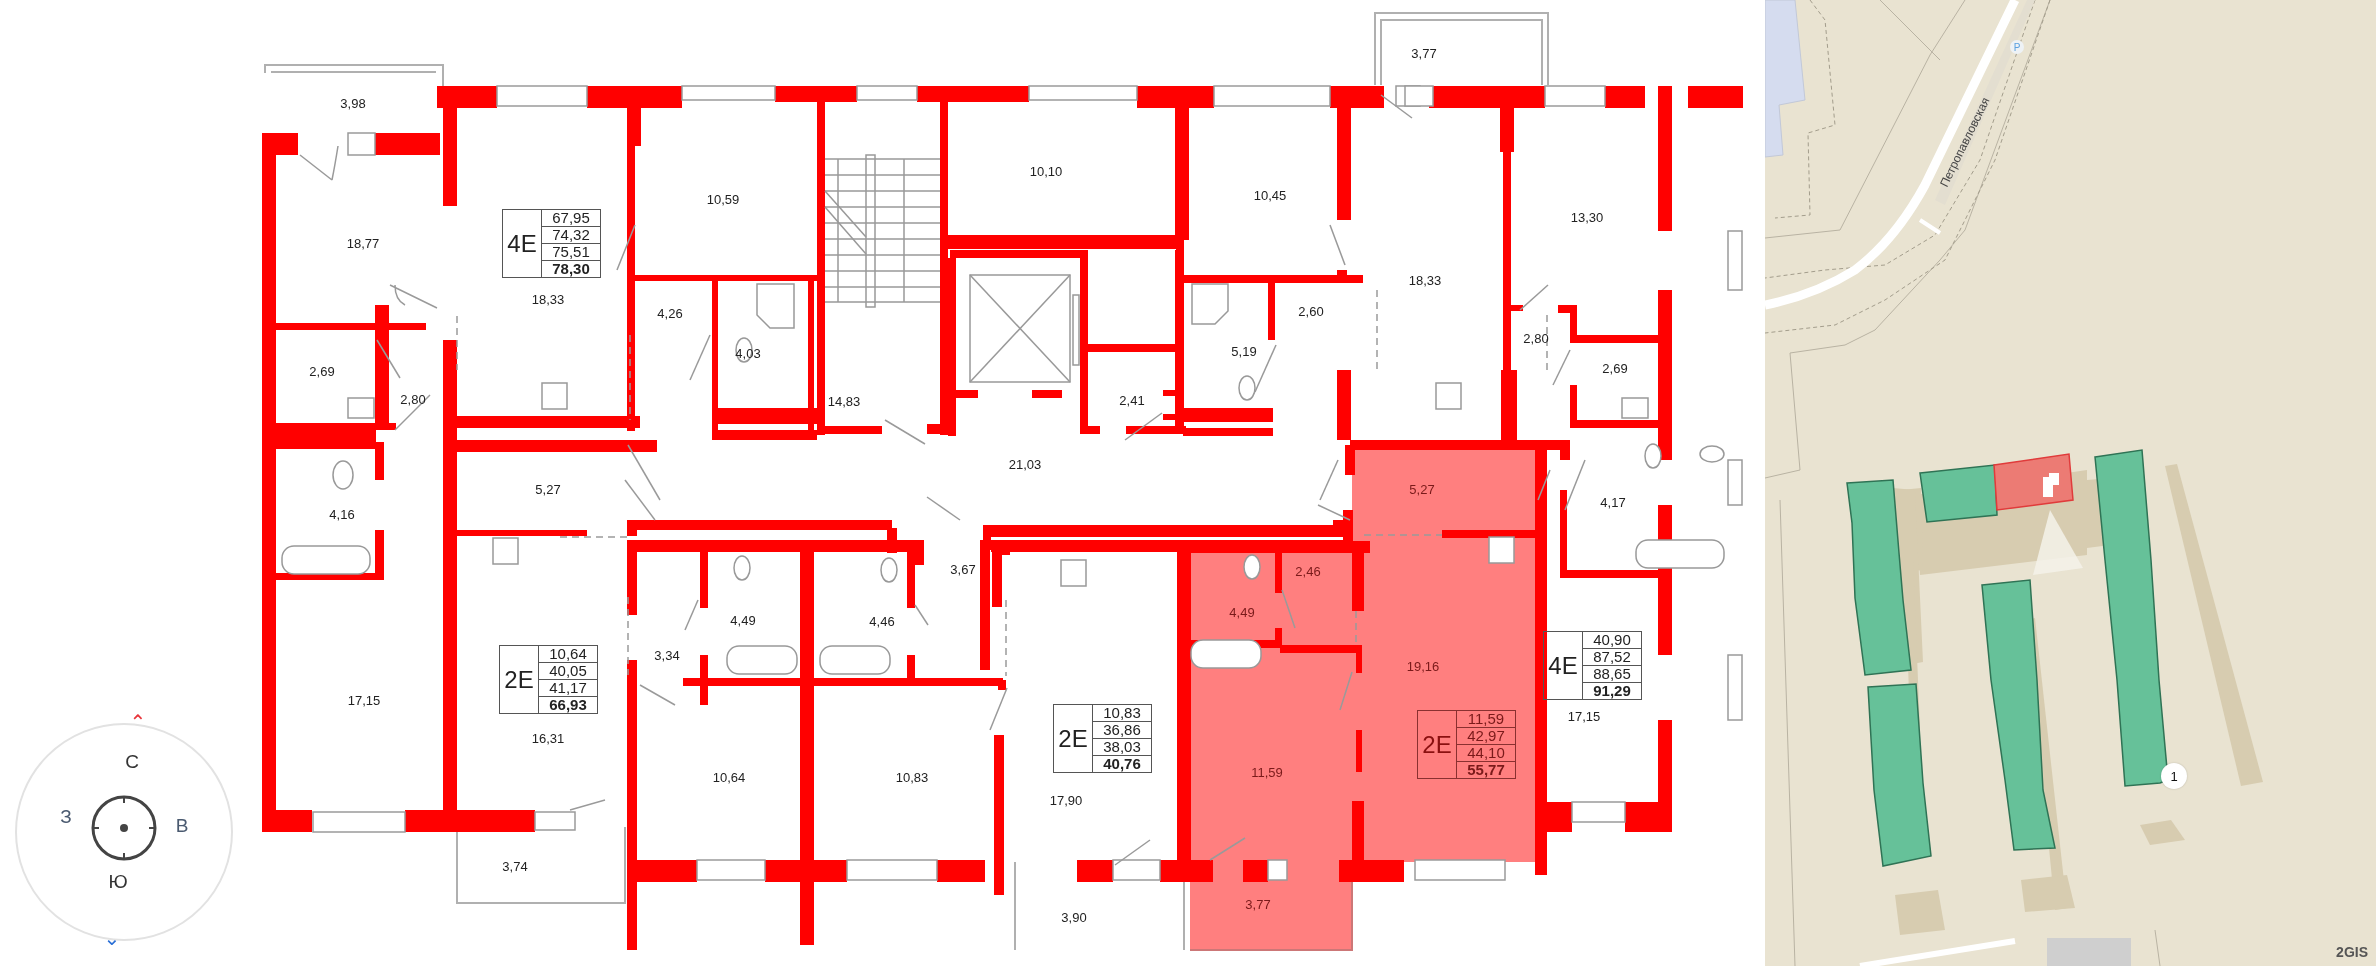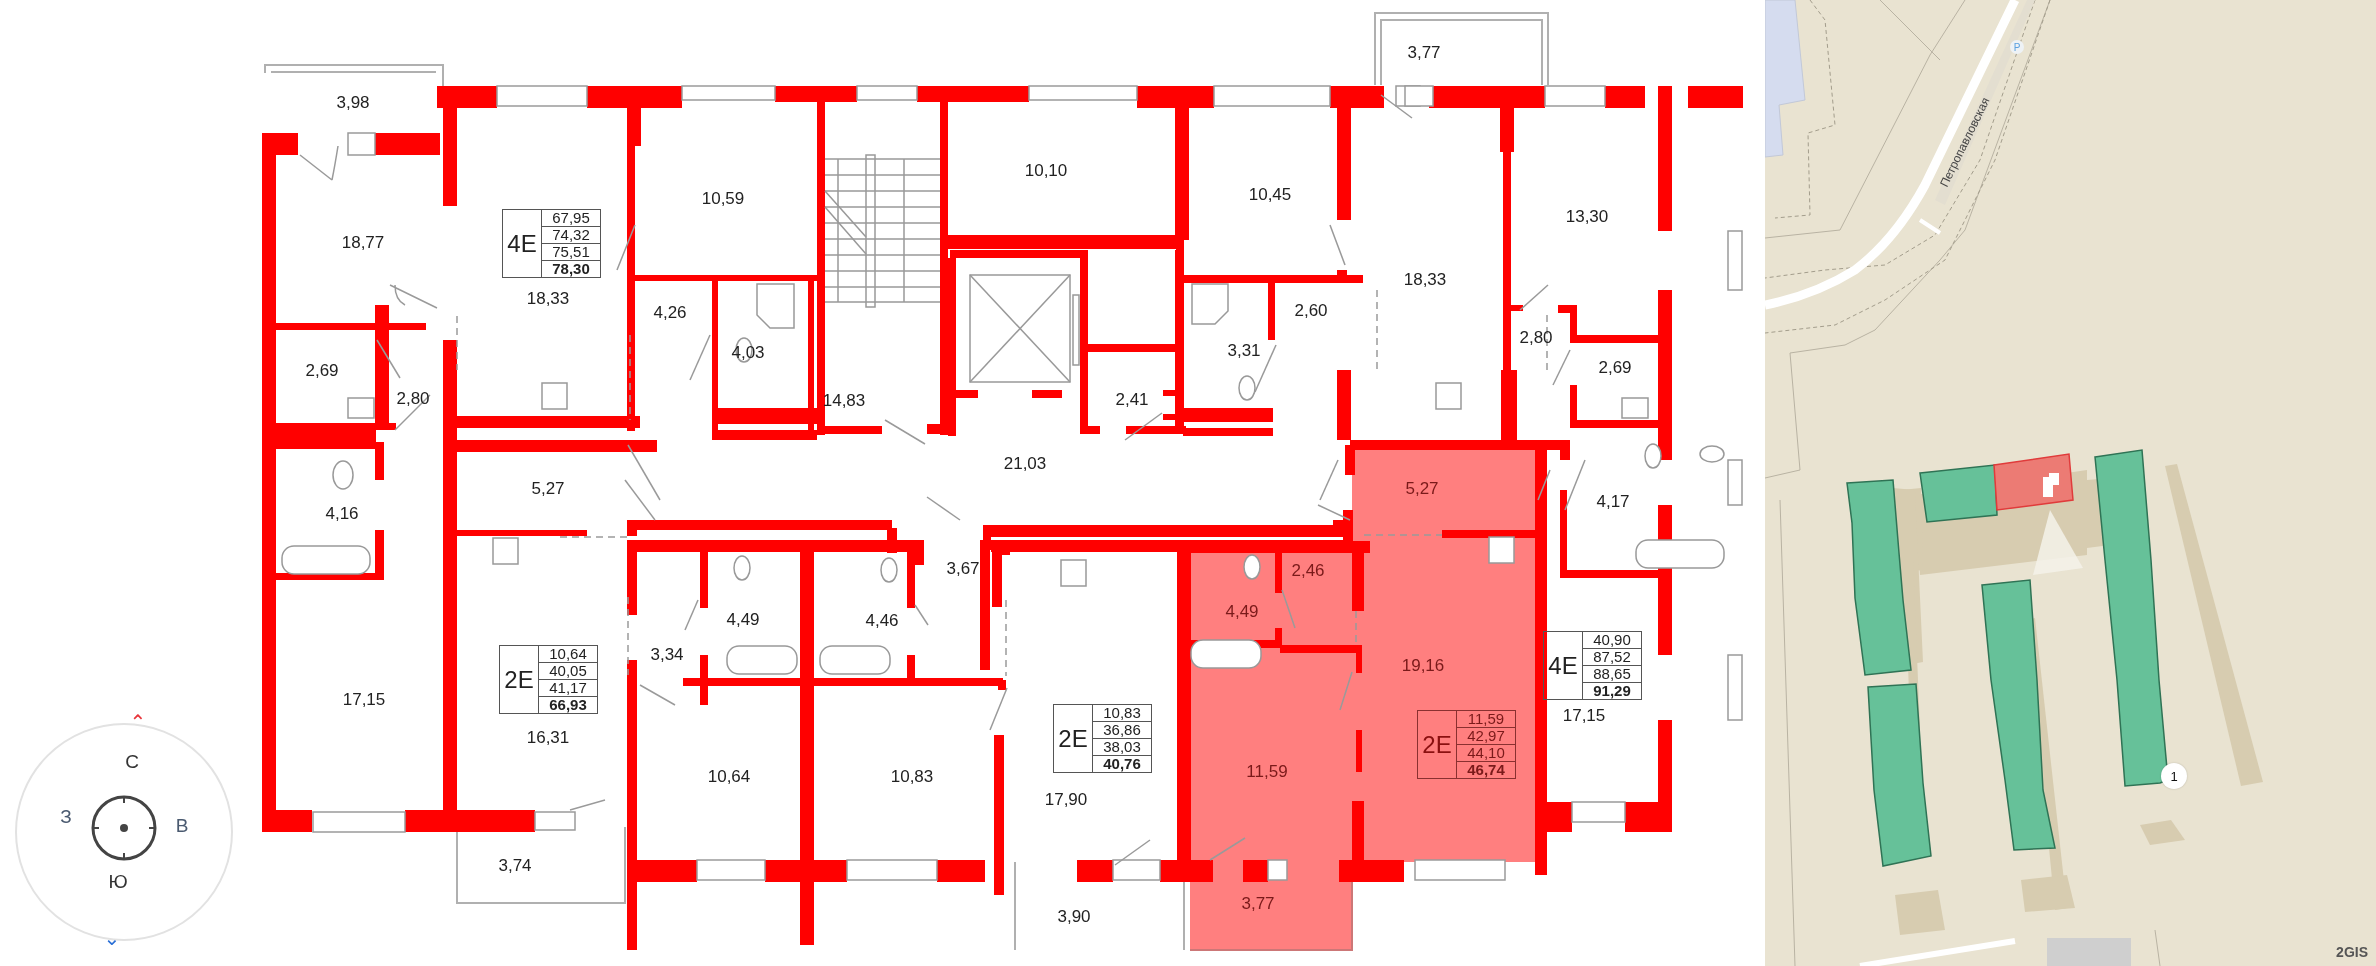--- a/index.html
+++ b/index.html
@@ -7,21 +7,21 @@
   #plan{position:absolute;left:0;top:0;width:1765px;height:966px;background:#fff;}
   #plan svg{position:absolute;left:0;top:0;}
   .w{fill:#ff0000;}
   .hl{fill:#ff7f7f;}
   .win{fill:#fff;stroke:#9a9a9a;stroke-width:1.5;}
   .bal{fill:none;stroke:#b0b0b0;stroke-width:2;}
   .door{fill:none;stroke:#9a9a9a;stroke-width:1.5;}
   .dash{stroke:#9a9a9a;stroke-width:1.5;stroke-dasharray:7 5;fill:none;}
   .fix{fill:#fff;stroke:#999;stroke-width:1.5;}
   .fixt{fill:none;stroke:#999;stroke-width:1.5;}
-  .area{position:absolute;font-size:17px;color:#222;transform:translate(-50%,-50%);white-space:nowrap;}
+  .area{position:absolute;font-size:13px;color:#222;transform:translate(-50%,-50%);white-space:nowrap;}
   .area.dark{color:#7a1a1a;}
   .apt{position:absolute;border:1.5px solid #555;display:flex;background:transparent;}
   .apt .code{width:38px;display:flex;align-items:center;justify-content:center;font-size:24px;color:#222;border-right:1.5px solid #555;}
   .apt .vals{display:flex;flex-direction:column;}
   .apt .vals span{display:block;height:16px;line-height:16px;font-size:15px;padding:0 6px;border-bottom:1.5px solid #555;color:#222;text-align:center;min-width:46px;}
   .apt .vals span:last-child{border-bottom:none;font-weight:bold;}
   .apt.dark{border-color:#8a3030;}
   .apt.dark .code{color:#8a1010;border-color:#8a3030;}
   .apt.dark .vals span{color:#7a1a1a;border-color:#8a3030;}
   
@@ -324,21 +324,21 @@
     <div class="area" style="left:413px;top:399px">2,80</div>
     <div class="area" style="left:723px;top:199px">10,59</div>
     <div class="area" style="left:670px;top:313px">4,26</div>
     <div class="area" style="left:748px;top:353px">4,03</div>
     <div class="area" style="left:844px;top:401px">14,83</div>
     <div class="area" style="left:1046px;top:171px">10,10</div>
     <div class="area" style="left:1132px;top:400px">2,41</div>
     <div class="area" style="left:1025px;top:464px">21,03</div>
     <div class="area" style="left:1270px;top:195px">10,45</div>
     <div class="area" style="left:1311px;top:311px">2,60</div>
-    <div class="area" style="left:1244px;top:351px">3,31</div>
+    <div class="area" style="left:1244px;top:351px">5,19</div>
     <div class="area" style="left:1424px;top:53px">3,77</div>
     <div class="area" style="left:1425px;top:280px">18,33</div>
     <div class="area" style="left:1587px;top:217px">13,30</div>
     <div class="area" style="left:1536px;top:338px">2,80</div>
     <div class="area" style="left:1615px;top:368px">2,69</div>
     <div class="area" style="left:342px;top:514px">4,16</div>
     <div class="area" style="left:364px;top:700px">17,15</div>
     <div class="area" style="left:548px;top:489px">5,27</div>
     <div class="area" style="left:548px;top:738px">16,31</div>
     <div class="area" style="left:515px;top:866px">3,74</div>
@@ -386,21 +386,21 @@
       <span>38,03</span>
       <span>40,76</span>
     </div>
   </div>
   <div class="apt dark" style="left:1417px;top:710px;">
     <div class="code">2Е</div>
     <div class="vals">
       <span>11,59</span>
       <span>42,97</span>
       <span>44,10</span>
-      <span>46,74</span>
+      <span>55,77</span>
     </div>
   </div>
   <div class="apt" style="left:1543px;top:631px;">
     <div class="code">4Е</div>
     <div class="vals">
       <span>40,90</span>
       <span>87,52</span>
       <span>88,65</span>
       <span>91,29</span>
     </div>

